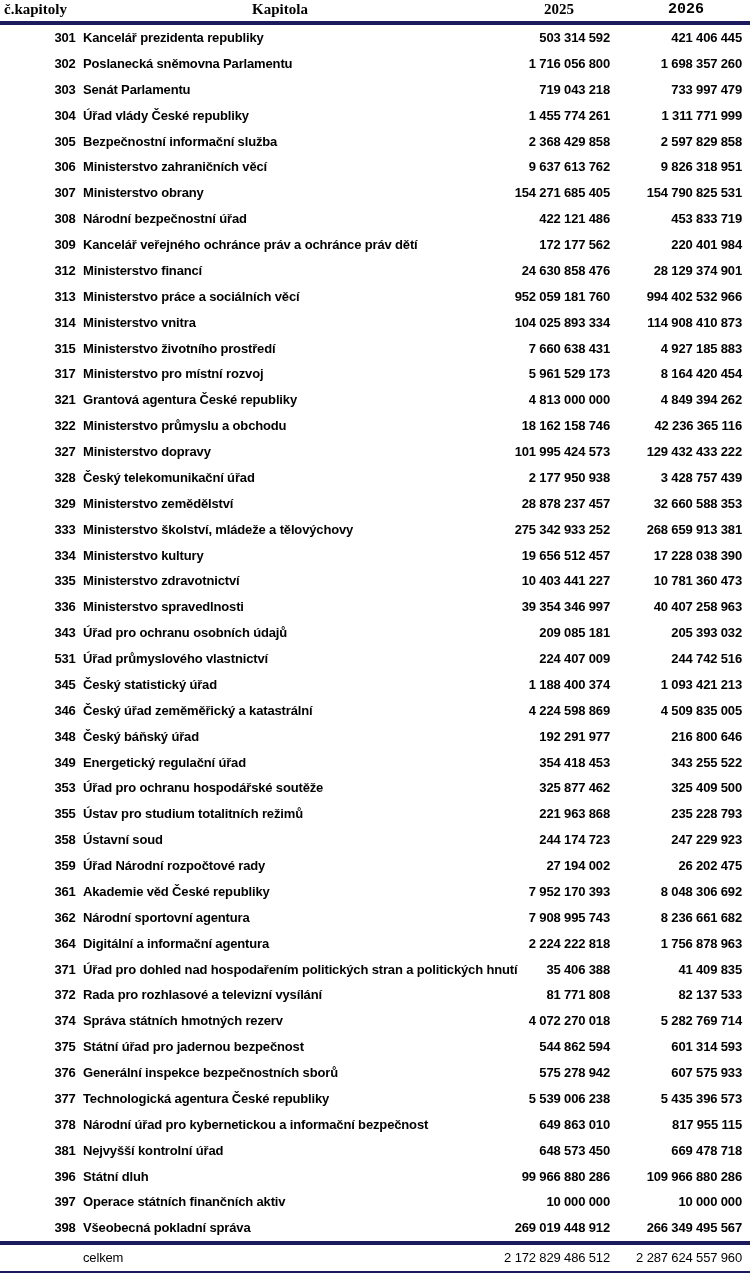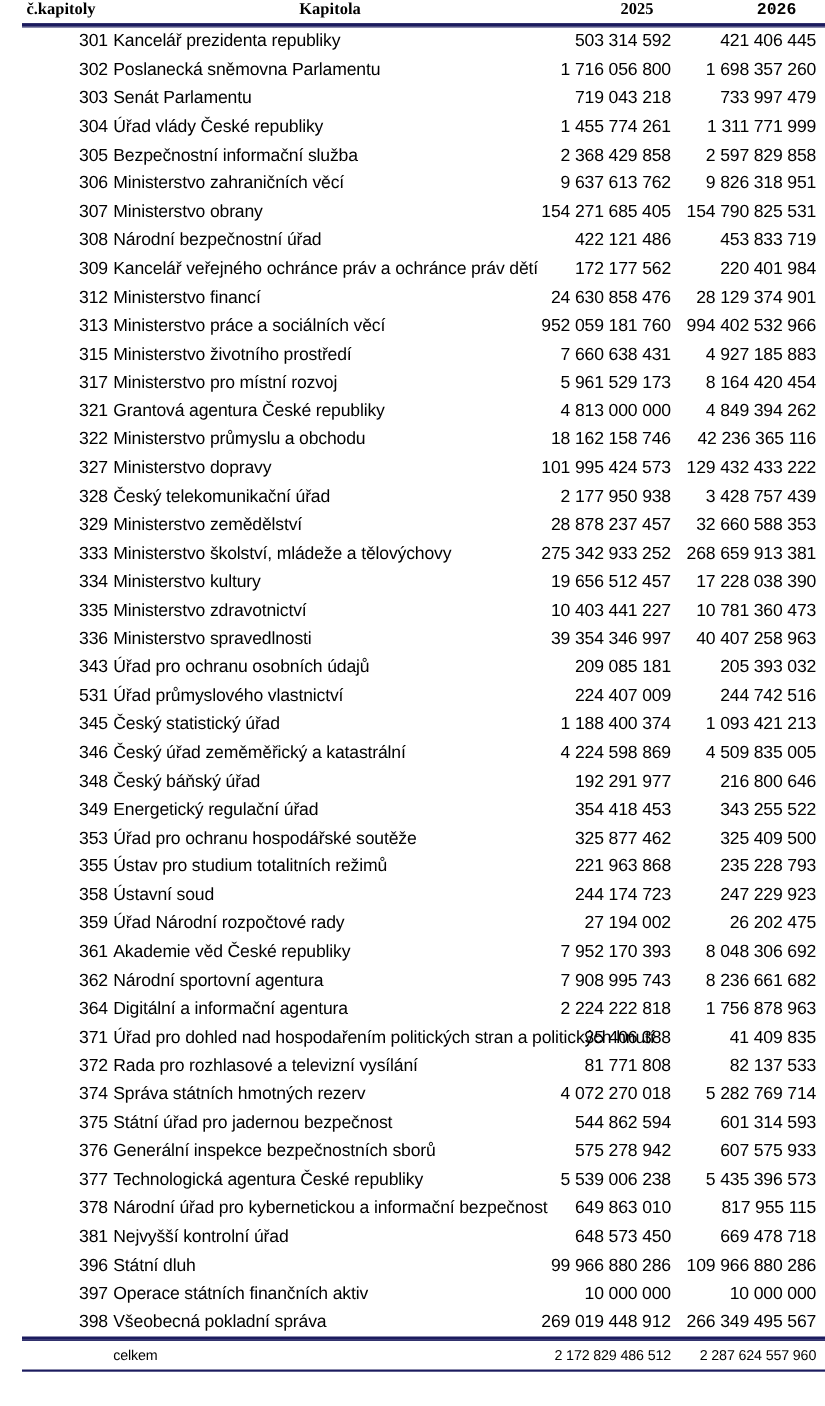--- a/index.html
+++ b/index.html
@@ -5,35 +5,35 @@
   :root { --line: #1b1b5e; --ink: #000000; }
   * { box-sizing: border-box; }
   html, body {
     margin: 0; padding: 0;
     width: 750px; height: 1278px;
     background: #ffffff;
     color: var(--ink);
     font-family: "Liberation Sans", sans-serif;
     overflow: hidden;
   }
-  .sheet { position: relative; width: 750px; height: 1278px; padding-left: 20px; }
+  .sheet { position: relative; width: 750px; height: 1278px; }
 
   
   .thead { position: relative; height: 21px; font-family: "Liberation Serif", serif; font-weight: 700; font-size: 15px; }
   .h-num  { position: absolute; left: 4px;   top: 1px; }
   .h-name { position: absolute; left: 130px; top: 1px; width: 300px; text-align: center; }
   .h-y25  { position: absolute; left: 496px; top: 1px; width: 126px; text-align: center; }
   .h-y26  { position: absolute; left: 630px; top: 1px; width: 112px; text-align: center; font-family: Liberation Mono, monospace; }
 
   
   .dline { height: 2px; border-top: 3px solid var(--line); border-bottom: 1px solid var(--line); }
 
   
   .tbody { }
-  .row { position: relative; height: 25.88px; line-height: 25.88px; font-size: 16px; font-weight: 400; letter-spacing: -0.15px; white-space: nowrap; }
+  .row { position: relative; height: 25.88px; line-height: 25.88px; font-size: 13px; font-weight: 700; letter-spacing: -0.15px; white-space: nowrap; }
   .cnum  { position: absolute; left: 0; top: 0; width: 130px; text-align: center; }
   .cname { position: absolute; left: 83px; top: 0; }
   .cv    { position: absolute; top: 0; text-align: right; }
   .v25   { right: 140px; }
   .v26   { right: 8px; }
 
   
   .trow { position: relative; height: 25px; line-height: 25px; font-size: 13px; font-weight: 400; letter-spacing: -0.15px; }
   .trow .cname { left: 83px; }
 
@@ -124,20 +124,26 @@
       <span class="cv v26">28 129 374 901</span>
     </div>
 
     <div class="row">
       <span class="cnum">313</span>
       <span class="cname">Ministerstvo práce a sociálních věcí</span>
       <span class="cv v25">952 059 181 760</span>
       <span class="cv v26">994 402 532 966</span>
     </div>
 
+    <div class="row">
+      <span class="cnum">314</span>
+      <span class="cname">Ministerstvo vnitra</span>
+      <span class="cv v25">104 025 893 334</span>
+      <span class="cv v26">114 908 410 873</span>
+    </div>
 
     <div class="row">
       <span class="cnum">315</span>
       <span class="cname">Ministerstvo životního prostředí</span>
       <span class="cv v25">7 660 638 431</span>
       <span class="cv v26">4 927 185 883</span>
     </div>
 
     <div class="row">
       <span class="cnum">317</span>

